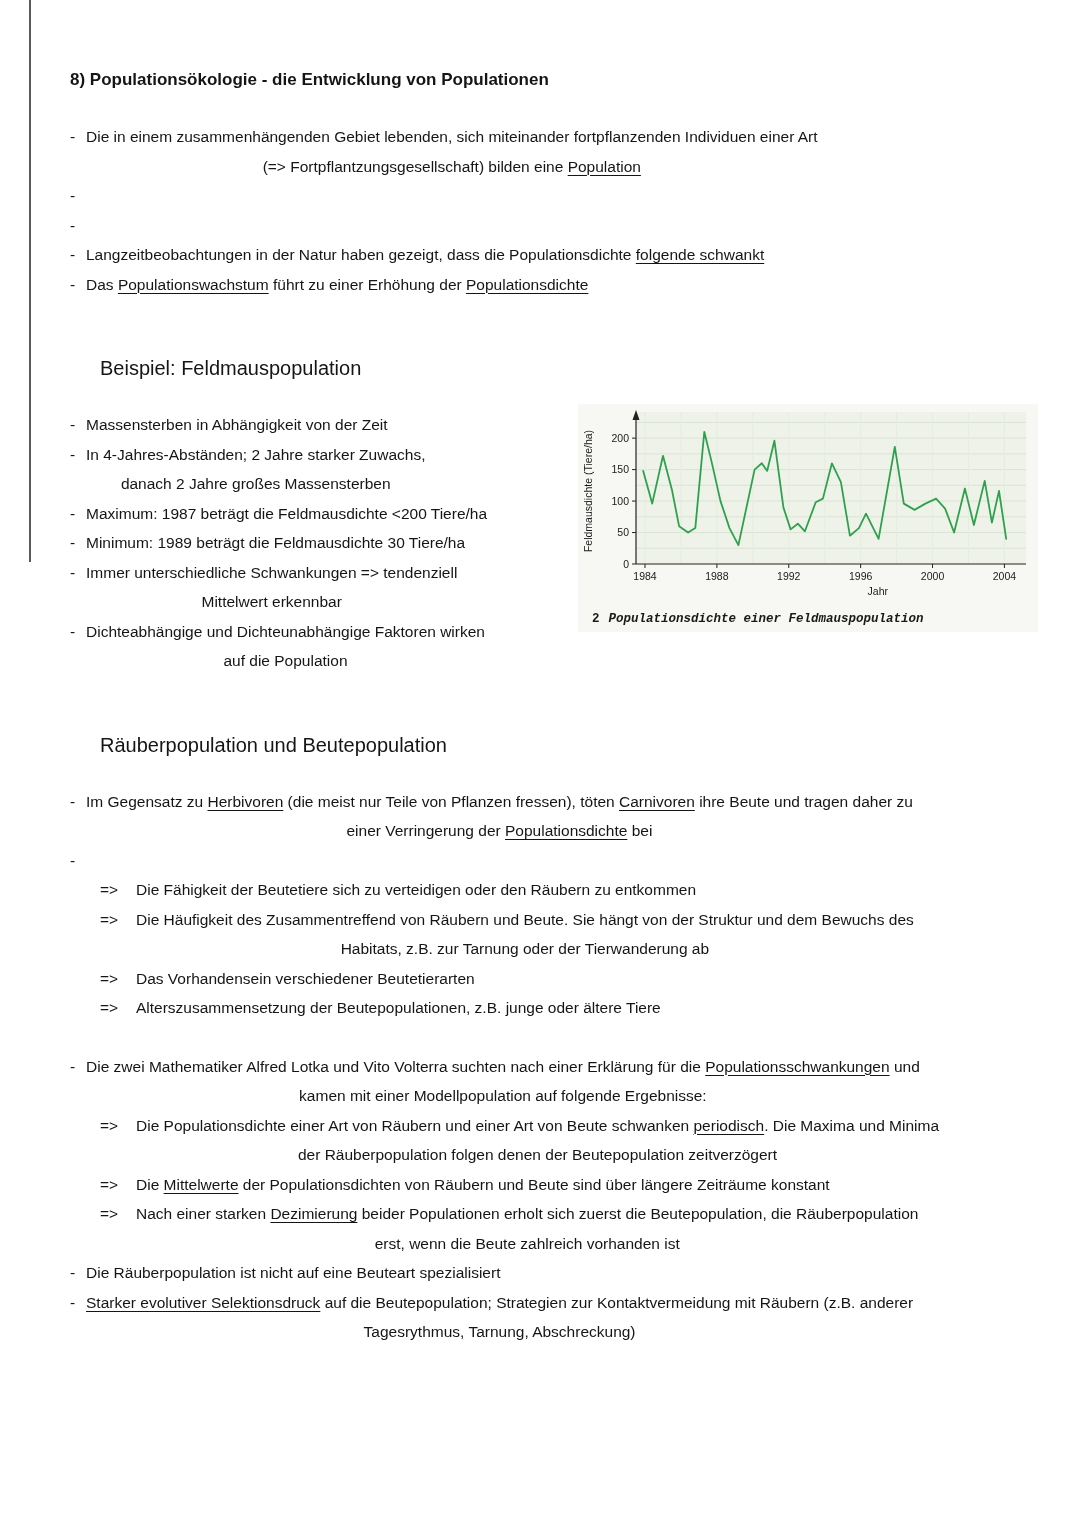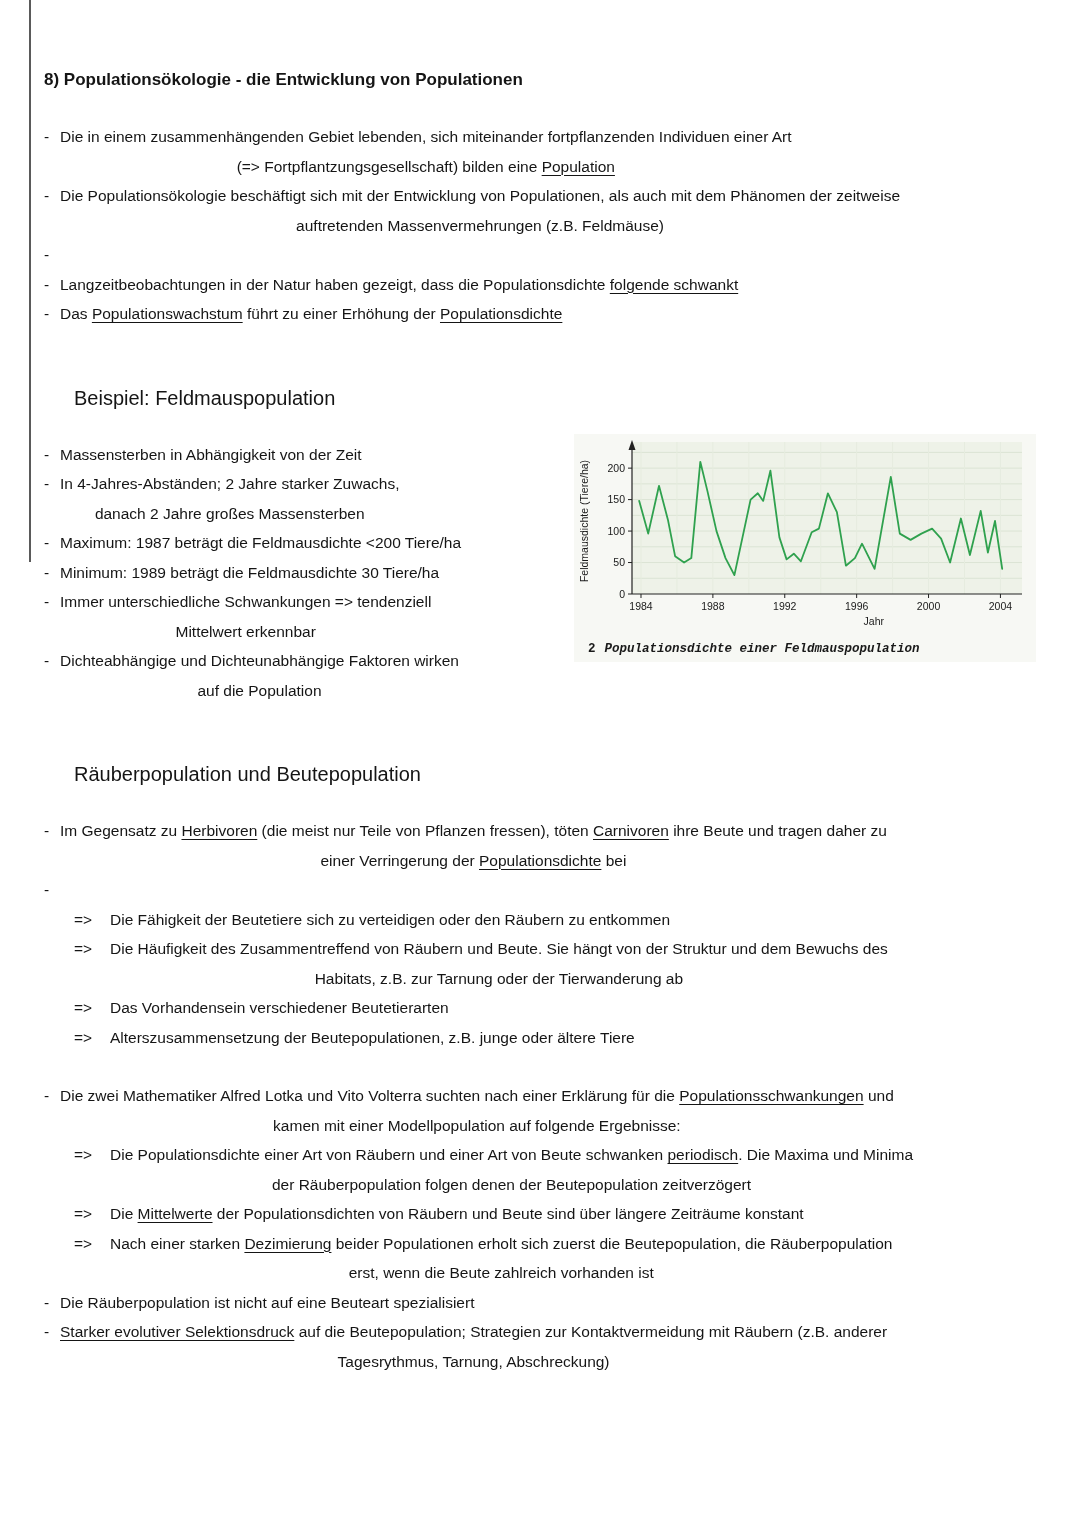--- a/index.html
+++ b/index.html
@@ -6,21 +6,21 @@
   html, body { background: #ffffff; }
   body {
     width: 1080px; height: 1527px; overflow: hidden;
     font-family: "Liberation Sans", "DejaVu Sans", sans-serif;
     color: #151515; position: relative;
   }
   .edge-line {
     position: absolute; left: 29px; top: 0; width: 2px; height: 562px;
     background: #3d3d3d; opacity: .85;
   }
-  .page { padding: 70px 42px 40px 44px; }
+  .page { padding: 70px 42px 40px 70px; }
   h1.title { font-size: 17px; font-weight: 700; margin-bottom: 32px; }
   h2.sub-heading { font-size: 20px; font-weight: 400; margin: 58px 0 30px 30px; }
   .list .bullet { display: flex; font-size: 15.5px; line-height: 29.5px; }
   .marker { flex: 0 0 16px; }
   .bullet.sub { margin-left: 30px; }
   .bullet.sub .marker { flex: 0 0 36px; }
   .btext { white-space: pre-wrap; text-align: center; }
   .btext u { text-decoration: underline; text-underline-offset: 3px; text-decoration-thickness: 1px; }
   .gap { height: 29px; }
   .two-col { display: flex; align-items: flex-start; }
@@ -40,22 +40,20 @@
   <h1 class="title">8) Populationsökologie - die Entwicklung von Populationen</h1>
 
   <div id="intro-list" class="list">
       <div class="bullet">
         <span class="marker">-</span>
         <span class="btext">Die in einem zusammenhängenden Gebiet lebenden, sich miteinander fortpflanzenden Individuen einer Art
 (=&gt; Fortpflantzungsgesellschaft) bilden eine <u>Population</u></span>
       </div>
       <div class="bullet">
         <span class="marker">-</span>
-        <span class="btext">Die Populationsökologie beschäftigt sich mit der Entwicklung von Populationen, als auch mit dem Phänomen der zeitweise
-auftretenden Massenvermehrungen (z.B. Feldmäuse)</span>
       </div>
       <div class="bullet">
         <span class="marker">-</span>
       </div>
       <div class="bullet">
         <span class="marker">-</span>
         <span class="btext">Langzeitbeobachtungen in der Natur haben gezeigt, dass die Populationsdichte <u>folgende schwankt</u></span>
       </div>
       <div class="bullet">
         <span class="marker">-</span>

